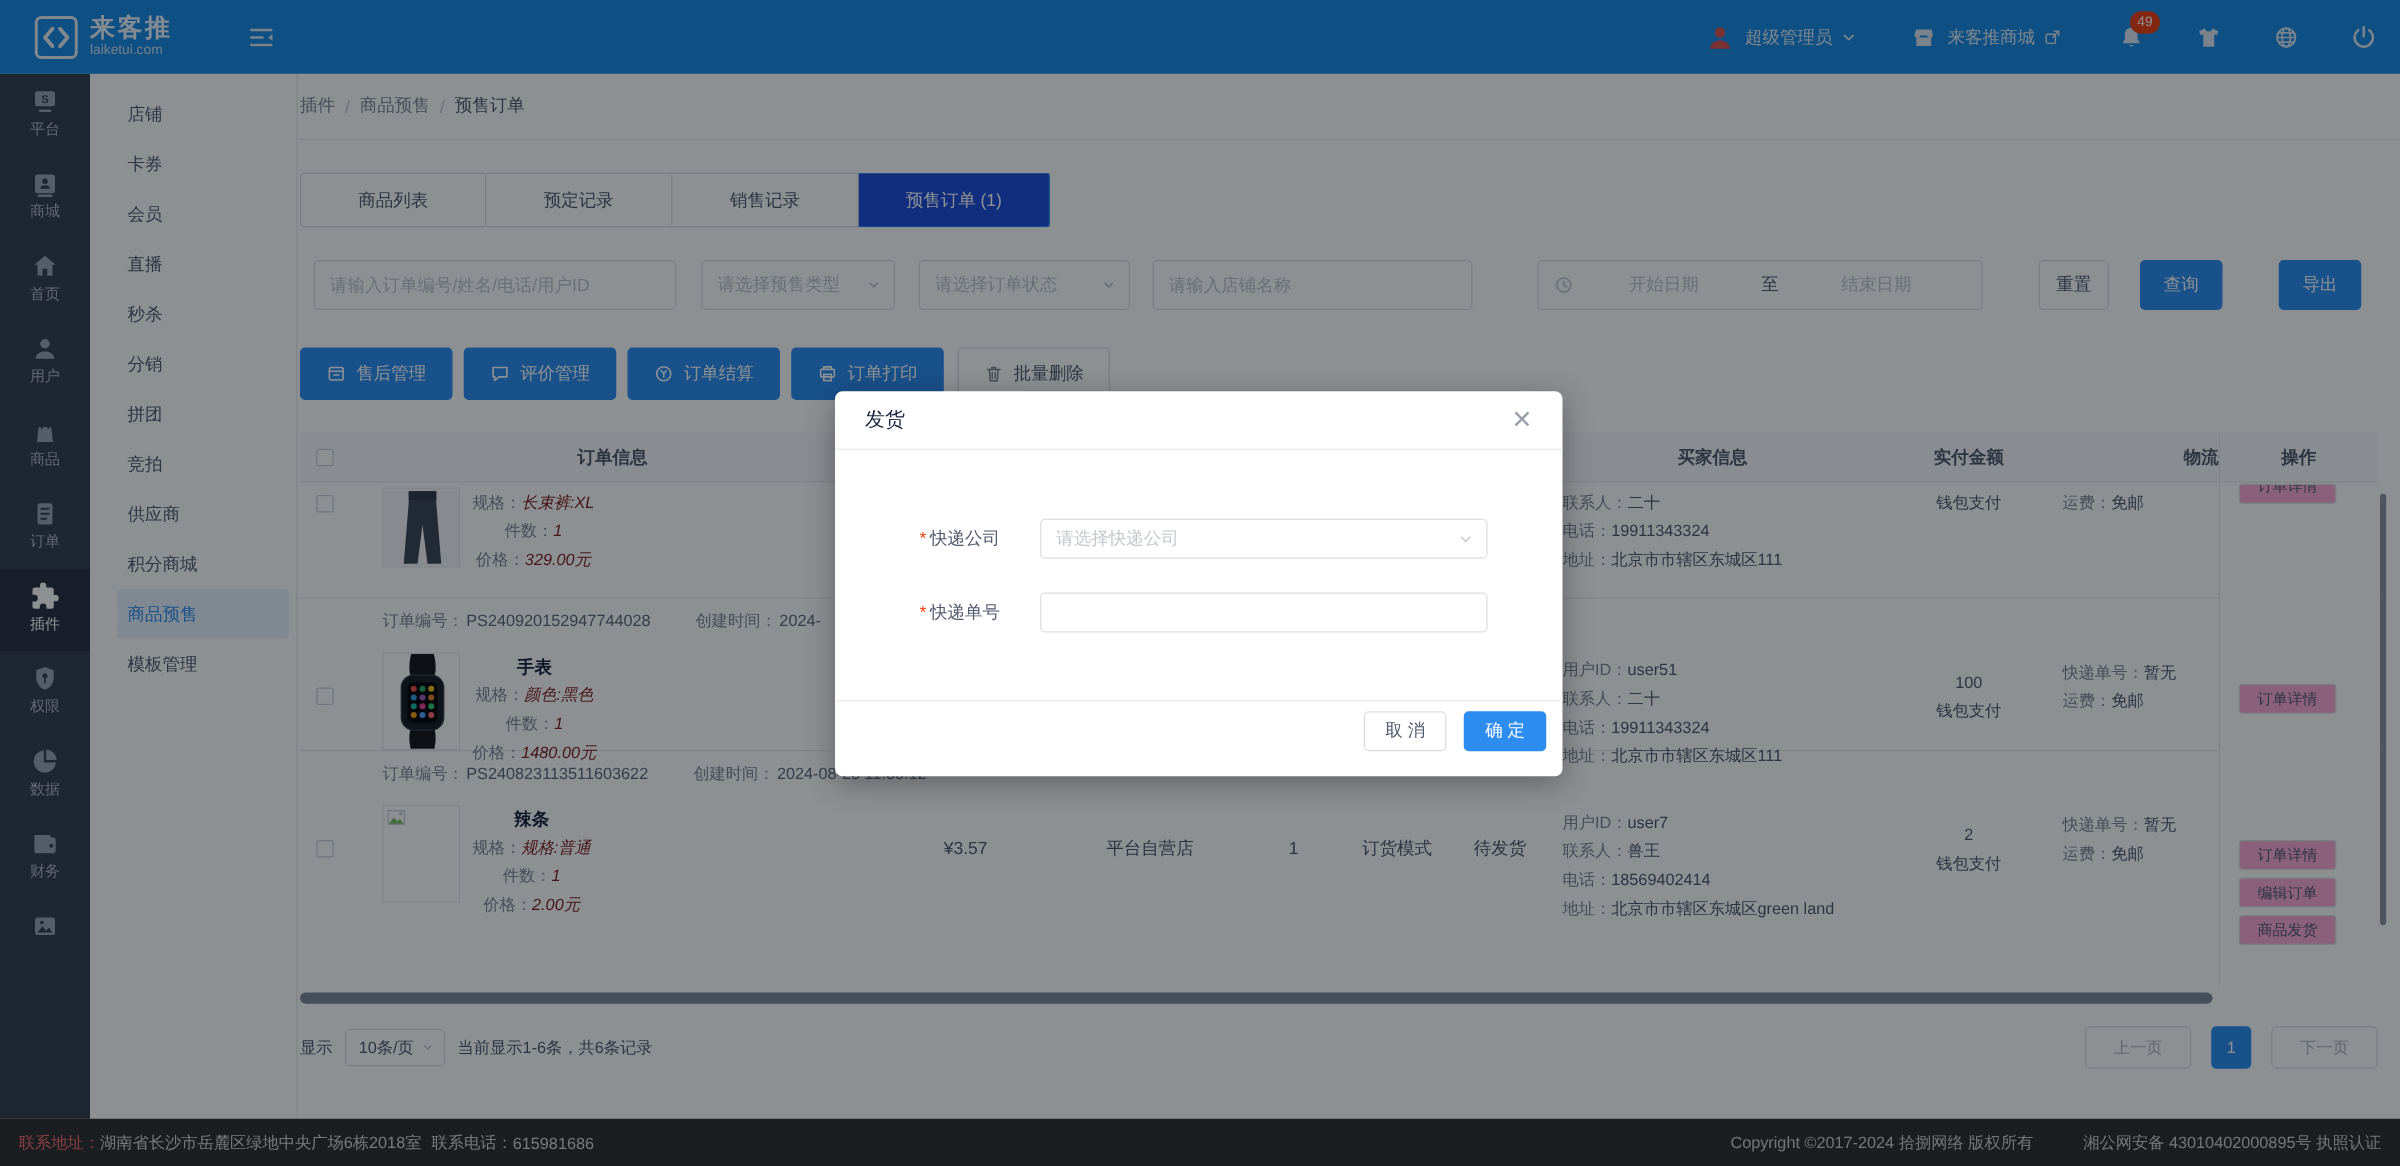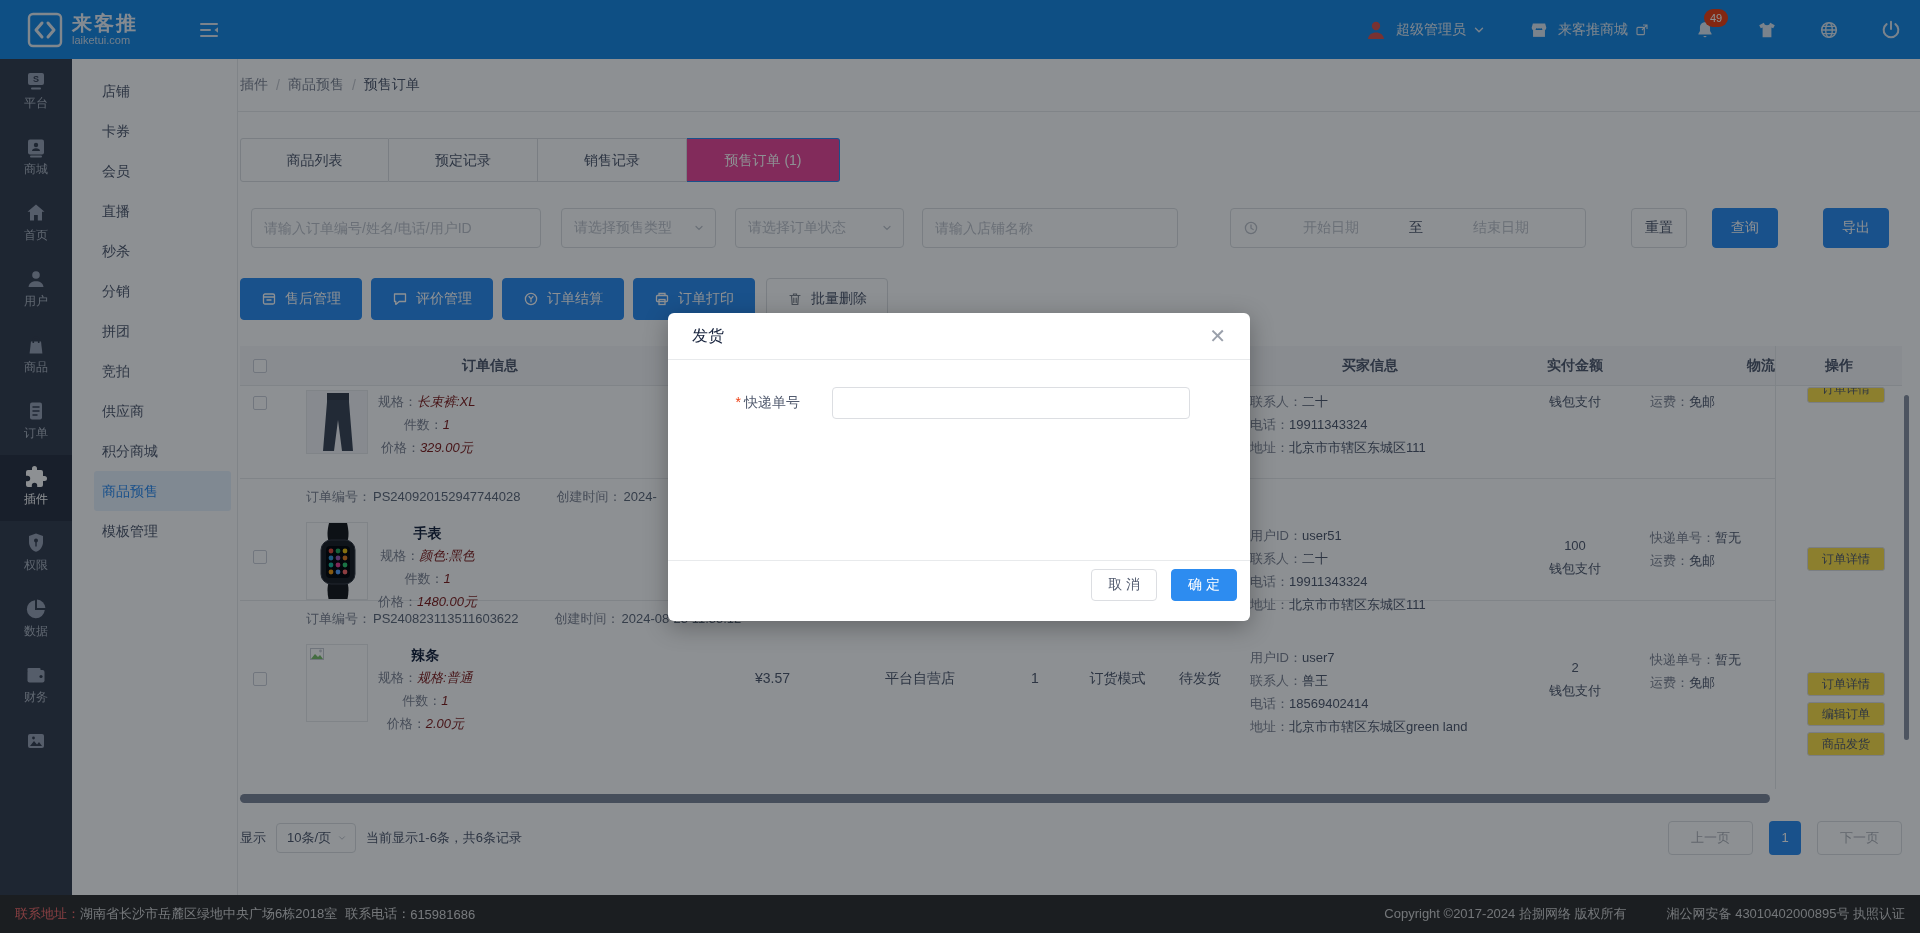--- a/index.html
+++ b/index.html
@@ -43,21 +43,21 @@
 
   
   .main { position:absolute; left:222px; top:59px; right:0; bottom:38px; background:#fff; overflow:hidden; }
   .breadcrumb { height:53px; display:flex; align-items:center; padding:0 18px; border-bottom:1px solid #e8eaec; font-size:14px; color:#808695; }
   .breadcrumb .sep { margin:0 8px; color:#c5c8ce; }
   .breadcrumb .cur { color:#515a6e; }
 
   .tabs-row { display:flex; margin:26px 18px 0; }
   .tab { width:149px; height:44px; line-height:42px; text-align:center; border:1px solid #dcdee2; border-left-width:0; background:#fff; color:#515a6e; cursor:pointer; }
   .tab:first-child { border-left-width:1px; border-radius:3px 0 0 3px; }
-  .tab.active { background:#ec4899; border-color:#2d8cf0; color:#fff; width:153px; border-radius:0 3px 3px 0; }
+  .tab.active { background:#1d4ed8; border-color:#2d8cf0; color:#fff; width:153px; border-radius:0 3px 3px 0; }
 
   .filter-row { display:flex; align-items:center; margin:26px 18px 0; }
   .f-input { height:40px; border:1px solid #dcdee2; border-radius:4px; background:#fff; padding:0 12px; font-size:14px; color:#515a6e; font-family:inherit; }
   .f-input::placeholder { color:#c0c4cc; }
   .f-select { height:40px; border:1px solid #dcdee2; border-radius:4px; background:#fff; display:flex; align-items:center; padding:0 10px 0 12px; color:#c0c4cc; cursor:pointer; }
   .f-select .ph { flex:1; font-size:14px; }
   .daterange { height:40px; border:1px solid #dcdee2; border-radius:4px; display:flex; align-items:center; padding:0 12px; color:#c0c4cc; }
   .daterange .d { flex:1; text-align:center; font-size:14px; }
   .daterange .to { color:#515a6e; margin:0 6px; font-size:14px; }
   .btn { height:40px; border-radius:4px; border:1px solid #dcdee2; background:#fff; color:#515a6e; font-size:14px; text-align:center; cursor:pointer; font-family:inherit; }
@@ -100,21 +100,21 @@
   .ptxt .v { color:#7f1d1d;font-style:italic; }
   .mid-val { font-size:14px; color:#515a6e; padding-top:26px; }
   .buyer-lines { padding:8px 0 0 10px; font-size:13px; line-height:23px; color:#808695; }
   .buyer-lines .v { color:#515a6e; }
   .paid-cell { padding-top:12px; font-size:13px; line-height:23px; color:#515a6e; }
   .log-lines { padding-top:12px; font-size:13px; line-height:23px; color:#808695; }
   .log-lines .v { color:#515a6e; }
 
   .t-fixed { position:absolute; right:0; top:0; width:127px; height:443px; background:#fff; border-left:1px solid #e8eaec; }
   .t-fixed .fh { height:40px; background:#f8f8f9; border-bottom:1px solid #e8eaec; display:flex; align-items:center; justify-content:center; font-weight:bold; color:#515a6e; }
-  .a-btn { position:absolute; left:31px; width:78px; height:24px; border:1px solid #dcdee2; border-radius:3px; background:#fde047; color:#515a6e; font-size:12px; line-height:22px; text-align:center; cursor:pointer; }
+  .a-btn { position:absolute; left:15px; width:78px; height:24px; border:1px solid #dcdee2; border-radius:3px; background:#f9a8d4; color:#515a6e; font-size:12px; line-height:22px; text-align:center; cursor:pointer; }
   .a-btn.partial { height:16px; overflow:hidden; }
   .a-btn.partial span { display:block; margin-top:-10px; }
 
   .h-scroll { margin:5px 0 0 18px; width:1530px; height:9px; border-radius:5px; background:#7e8799; }
   .v-scroll { position:absolute; left:1904px; top:395px; width:5px; height:345px; border-radius:3px; background:#8a92a2; z-index:6; }
 
   .pagination { display:flex; align-items:center; margin:18px 18px 0; font-size:13px; color:#515a6e; }
   .pg-select { height:30px; border:1px solid #dcdee2; border-radius:4px; display:flex; align-items:center; gap:6px; padding:0 8px 0 10px; margin:0 10px; cursor:pointer; }
   .pg-btn { height:34px; padding:0 22px; border:1px solid #dcdee2; border-radius:4px; background:#fff; color:#b0b3ba; line-height:32px; cursor:pointer; }
   .pg-cur { width:32px; height:34px; background:#2d8cf0; border-radius:4px; color:#fff; text-align:center; line-height:34px; margin:0 16px; cursor:pointer; }
@@ -603,20 +603,29 @@
   </div>
 </div>
 
 <div class="dim"></div>
 
 <div class="modal">
   <div class="m-head">
     <span class="m-title">发货</span>
     <span class="m-close">✕</span>
   </div>
+  <div class="m-field f1">
+    <div class="m-label"><span class="star">*</span><span>快递公司</span></div>
+    <div class="m-select">
+      <span class="ph">请选择快递公司</span>
+      <svg width="13" height="13" viewBox="0 0 24 24">
+          <path d="M6 9l6 6 6-6" fill="none" stroke="#c5c8ce" stroke-width="2.2" stroke-linecap="round"></path>
+        </svg>
+    </div>
+  </div>
   <div class="m-field f2">
     <div class="m-label"><span class="star">*</span><span>快递单号</span></div>
     <input class="m-input" style="">
   </div>
   <div class="m-foot">
     <button class="m-btn">取 消</button>
     <button class="m-btn confirm">确 定</button>
   </div>
 </div>
 

